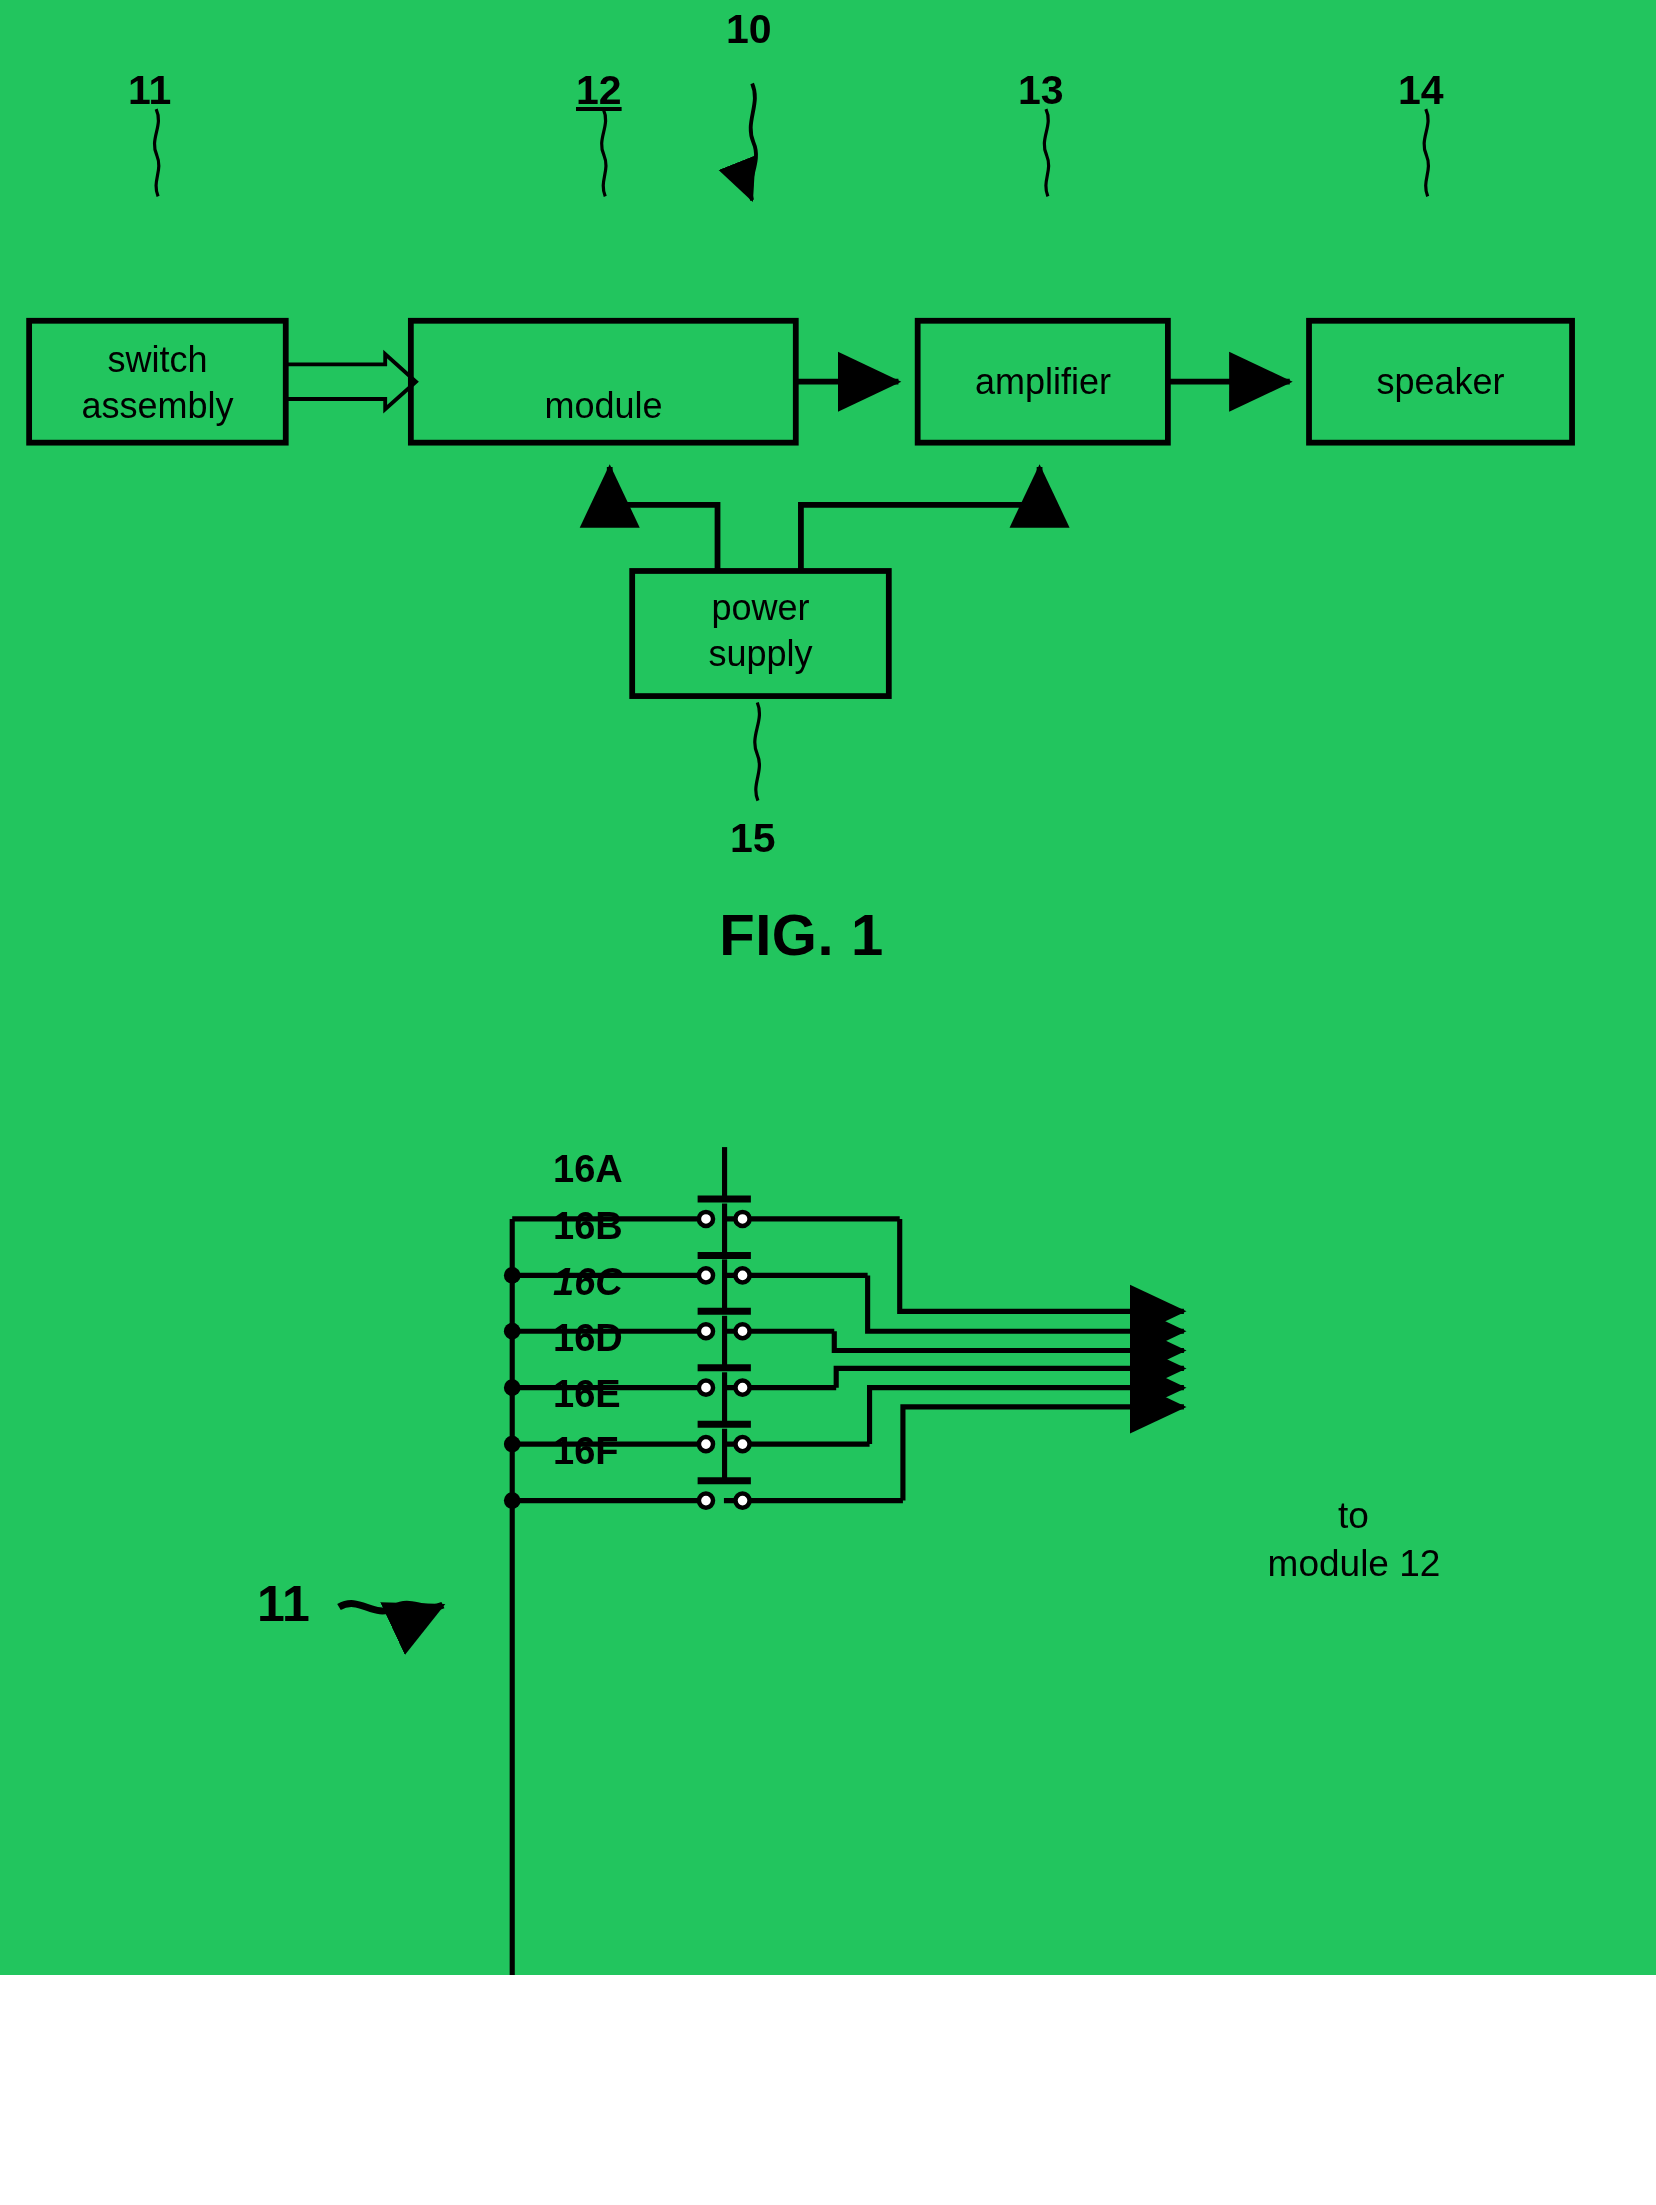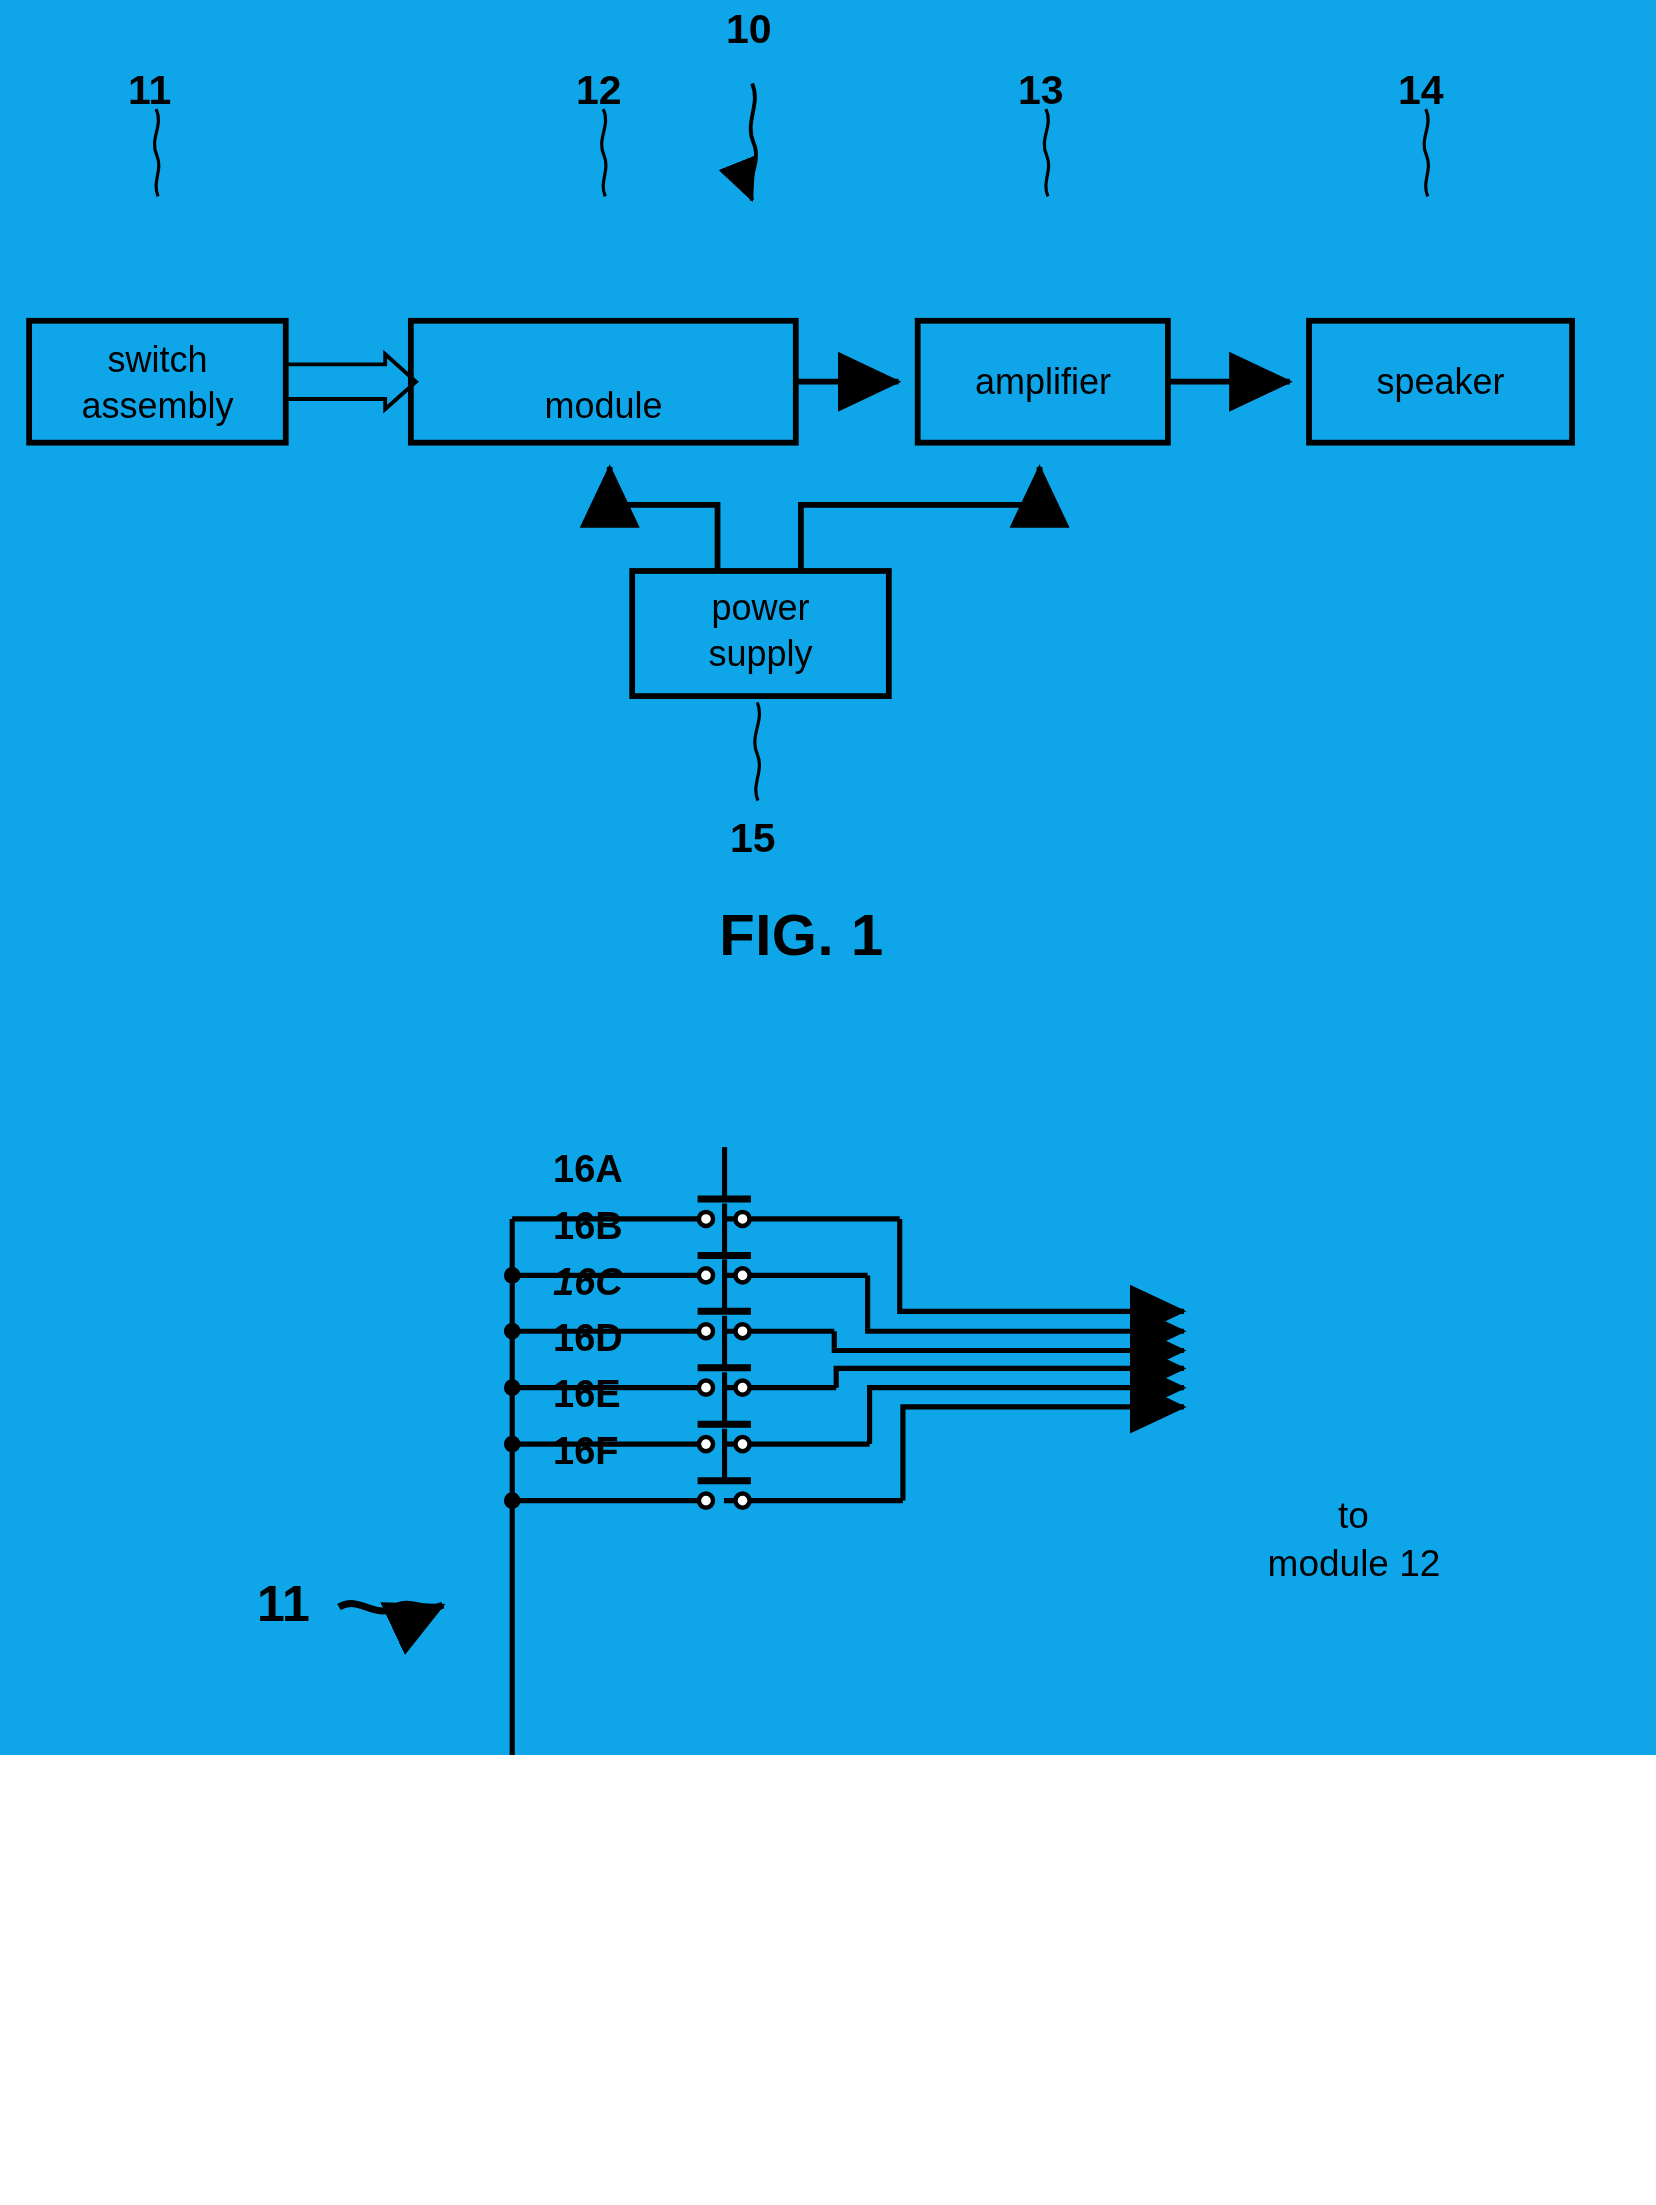--- a/index.html
+++ b/index.html
@@ -1,17 +1,17 @@
 <!DOCTYPE html>
 <html style="font-size:10.3px"><head>
 <meta charset="utf-8">
 <style>
   html,body{margin:0;padding:0;background:#fff;}
   body{width:1657px;height:2205px;font-family:"Liberation Sans",sans-serif;}
-  #sheet{position:relative;width:1657px;height:1755px;background:#0ea5e9;overflow:hidden;}
+  #sheet{position:relative;width:1657px;height:1975px;background:#22c55e;overflow:hidden;}
   .fig-svg{position:absolute;left:0;top:0;width:1657px;height:2205px;}
   .txt{position:absolute;color:#000;white-space:pre;line-height:1.16;}
   .boxlabel{font-size:36px;text-align:center;}
   .reflabel{font-size:41px;font-weight:bold;}
   .figcap{font-size:58px;font-weight:bold;letter-spacing:0.6px;}
   .swlabel{font-size:38px;font-weight:bold;}
   .tomod{font-size:37px;text-align:center;}
 </style>
 </head>
 <body>
@@ -159,21 +159,21 @@
 
         <path d="M1407,2339 L1407,2193 L1845,2193" marker-end="url(#solidArrow)"></path>
       </g>
 
     </g>
   </svg>
 
   <div class="txt reflabel" style="left:726px;top:6.4px;">10</div>
 
   <div class="txt reflabel" style="left:128px;top:67px;">11</div>
-  <div class="txt reflabel" style="left:576px;top:67px;">12</div>
+  <div class="txt reflabel" style="left:576px;top:67px;text-decoration:underline;">12</div>
   <div class="txt reflabel" style="left:1018px;top:67px;">13</div>
   <div class="txt reflabel" style="left:1398px;top:67px;">14</div>
   <div class="txt reflabel" style="left:730px;top:815px;">15</div>
 
   <div class="txt boxlabel" style="left:29px;top:339px;width:257px;">switch</div>
   <div class="txt boxlabel" style="left:29px;top:385px;width:257px;">assembly</div>
 
   <div class="txt boxlabel" style="left:411px;top:385px;width:385px;">module</div>
 
   <div class="txt boxlabel" style="left:918px;top:361px;width:250px;">amplifier</div>

